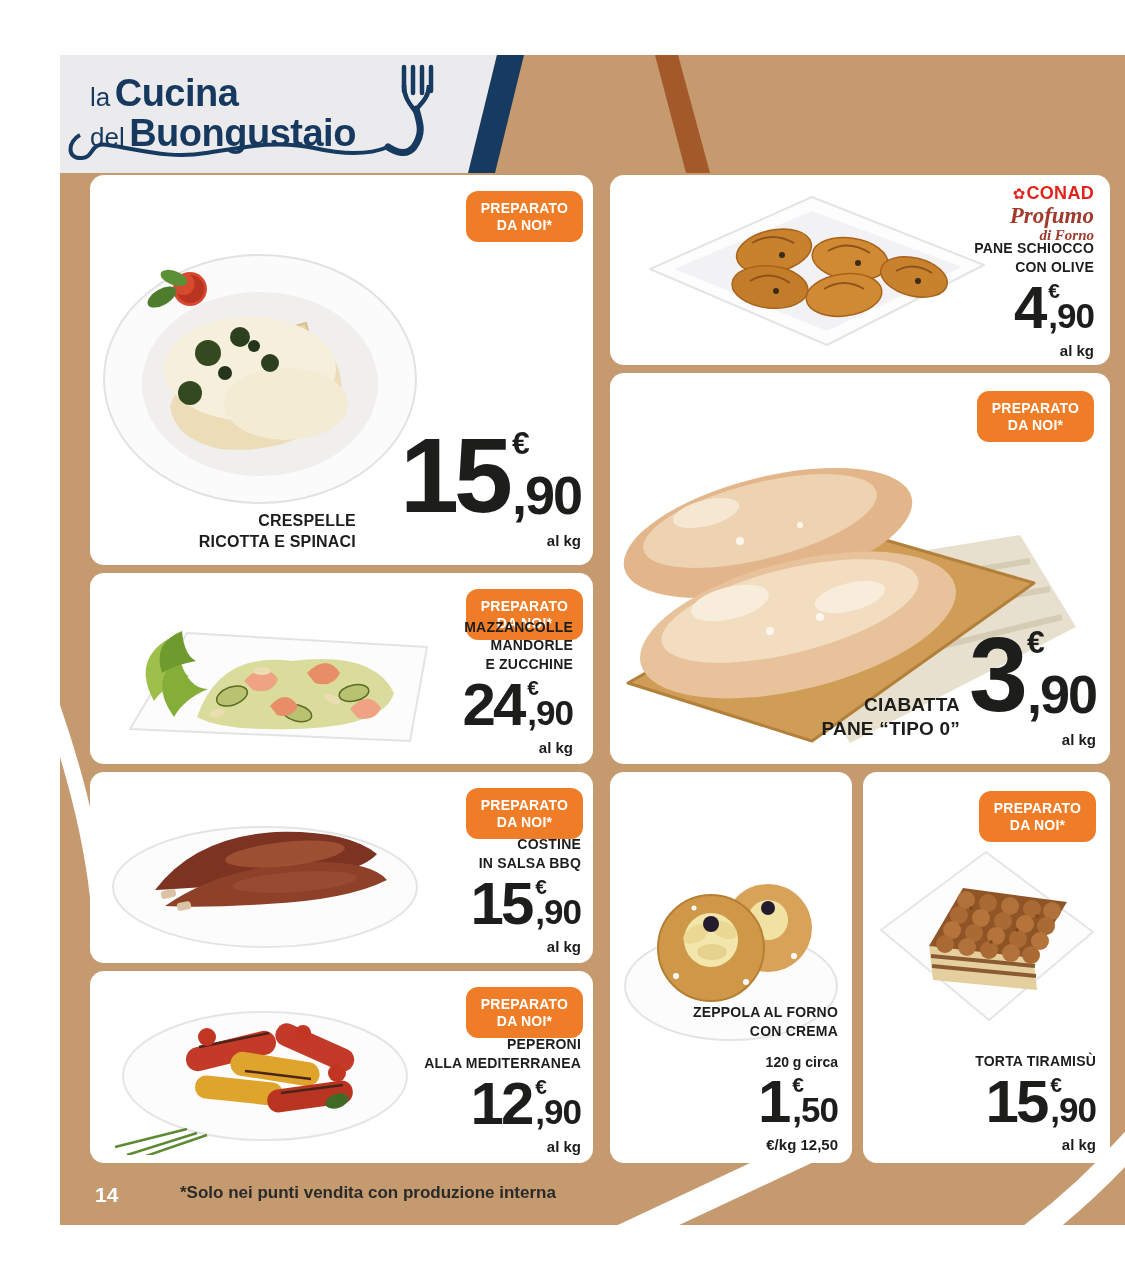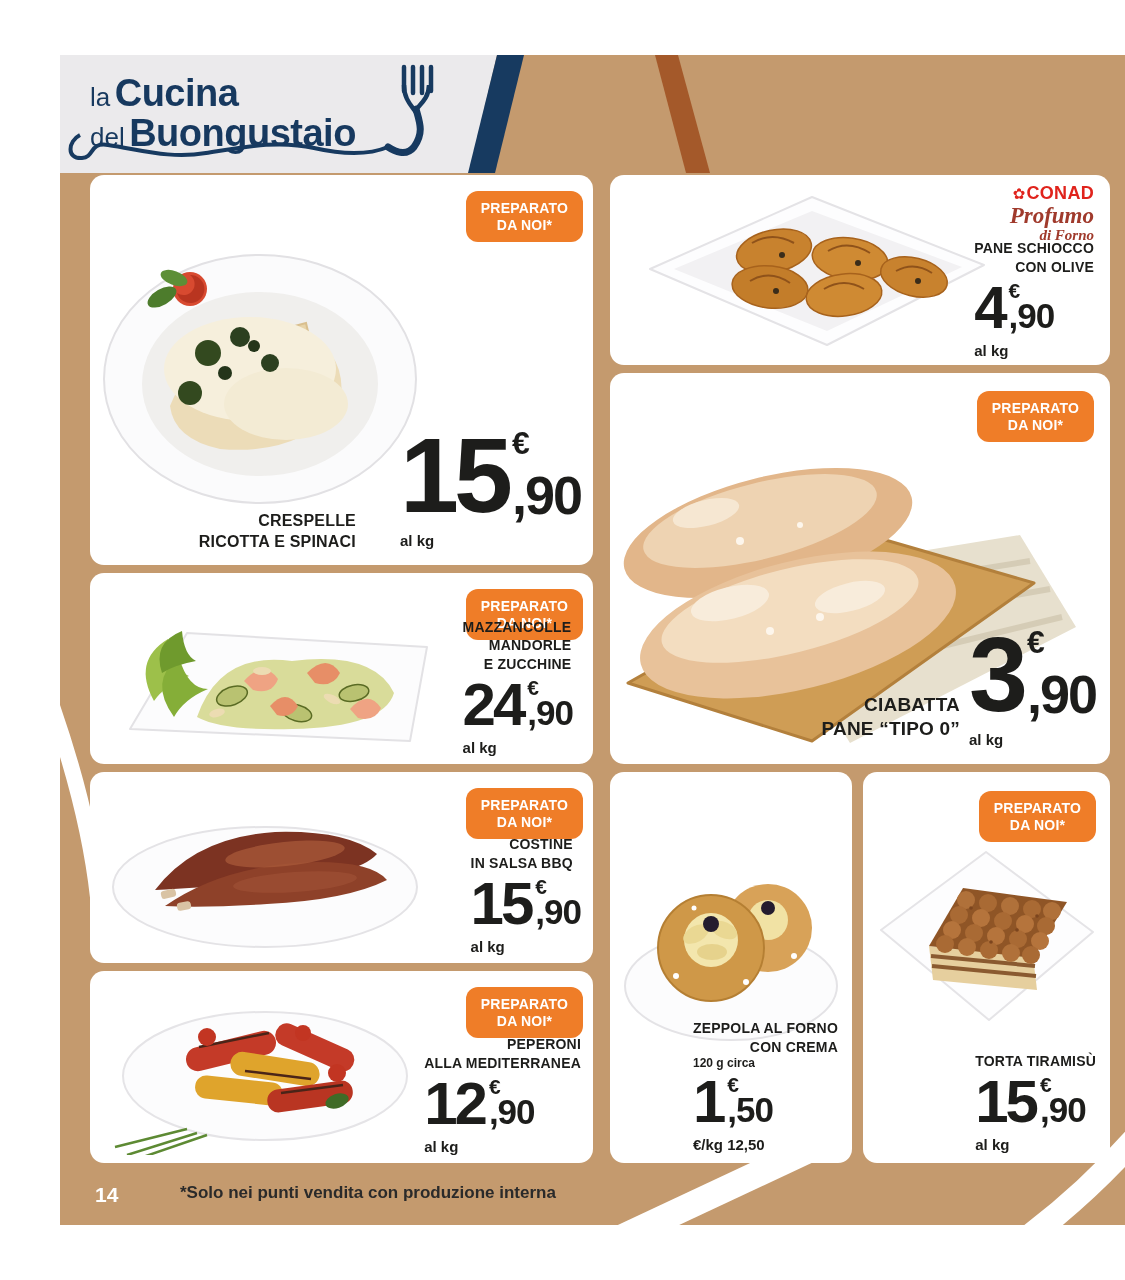--- a/index.html
+++ b/index.html
@@ -17,34 +17,34 @@
   .hdr-title{position:absolute;left:30px;top:18px;color:#17395f;line-height:1.06;white-space:nowrap;}
   .t-small{font-size:26px;}
   .t-big{font-size:38px;font-weight:bold;letter-spacing:-0.5px;}
   .fornaio{position:absolute;right:22px;top:32px;color:#a4592a;font-size:44px;font-weight:bold;letter-spacing:-0.5px;}
   
   .card{position:absolute;background:#fff;border-radius:14px;}
   .photo{position:absolute;}
   .badge{position:absolute;background:#ef7d28;color:#fff;font-weight:bold;text-align:center;
          border-radius:12px;width:117px;padding:9px 0 8px 0;font-size:14px;line-height:1.2;letter-spacing:0.2px;}
   .pname{font-weight:bold;color:#1d1d1b;font-size:14px;line-height:1.3;text-align:right;letter-spacing:0.2px;}
-  .pinfo{position:absolute;display:flex;flex-direction:column;align-items:flex-start;}
+  .pinfo{position:absolute;display:flex;flex-direction:column;align-items:flex-end;}
   .pr{display:flex;justify-content:flex-end;font-weight:bold;color:#1d1d1b;margin-top:4px;}
   .pr .int{line-height:0.92;letter-spacing:-3px;}
   .pr .side{display:flex;flex-direction:column;justify-content:space-between;align-items:flex-start;margin-left:4px;}
   .pr-sm .int{font-size:60px;}
   .pr-sm .side{height:50px;}
   .pr-sm .cur{font-size:21px;line-height:1;}
   .pr-sm .dec{font-size:35px;line-height:0.8;letter-spacing:-1px;}
   .pr-big .int{font-size:106px;letter-spacing:-5px;}
   .pr-big .side{height:90px;}
   .pr-big .cur{font-size:32px;line-height:1;}
   .pr-big .dec{font-size:54px;line-height:0.8;letter-spacing:-2px;}
   .unit{font-size:15px;font-weight:bold;color:#1d1d1b;margin-top:7px;text-align:right;}
-  .weight{font-size:12px;font-weight:bold;margin-top:0;}
+  .weight{font-size:14px;font-weight:bold;margin-top:14px;}
   
   .brand{position:absolute;right:16px;top:8px;text-align:right;}
   .brand-name{font-weight:bold;font-size:18px;color:#e0231c;letter-spacing:0.3px;}
   .brand-flower{font-size:15px;margin-right:1px;}
   .brand-script{font-family:"Liberation Serif","DejaVu Serif",serif;font-style:italic;font-weight:bold;
                 color:#a03a2c;font-size:23px;line-height:1.05;}
   .brand-script2{font-size:15px;font-family:Liberation Serif, serif;}
   
   .pageno{position:absolute;left:35px;top:1128px;color:#fff;font-size:21px;font-weight:bold;}
   .footnote{position:absolute;left:120px;top:1128px;color:#2a2a2a;font-size:17px;font-weight:bold;}

